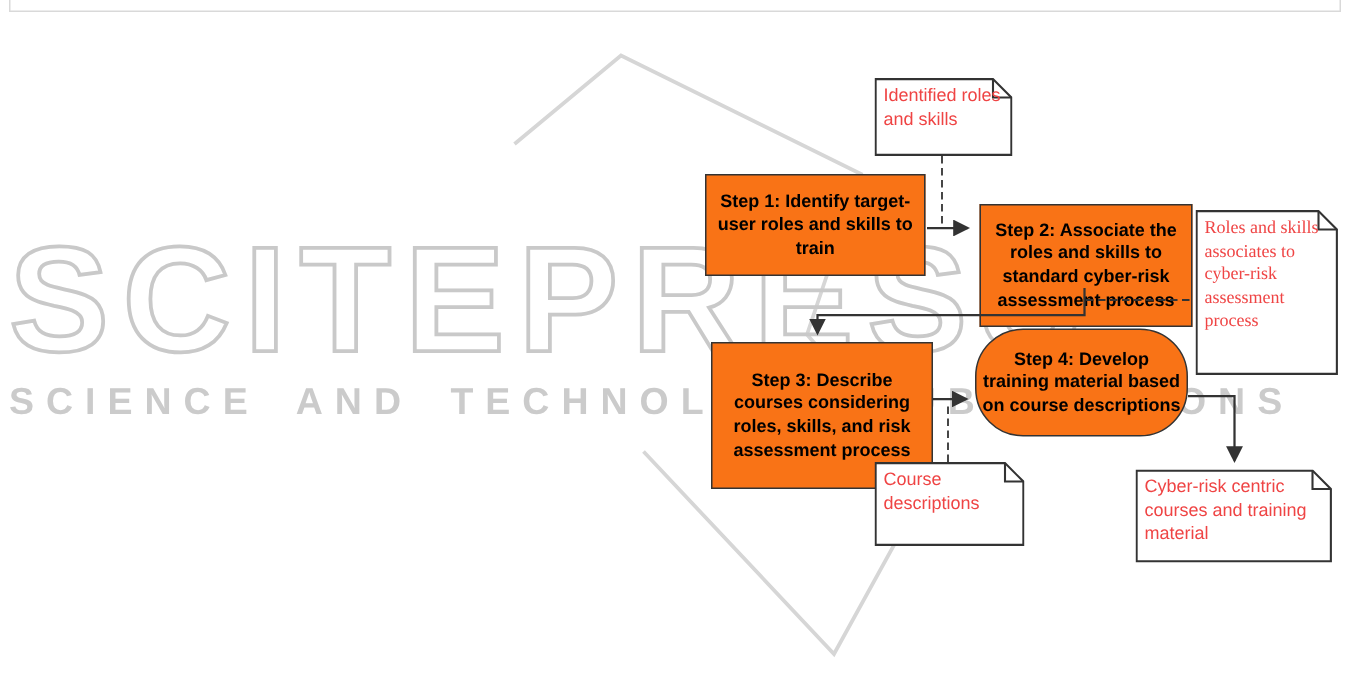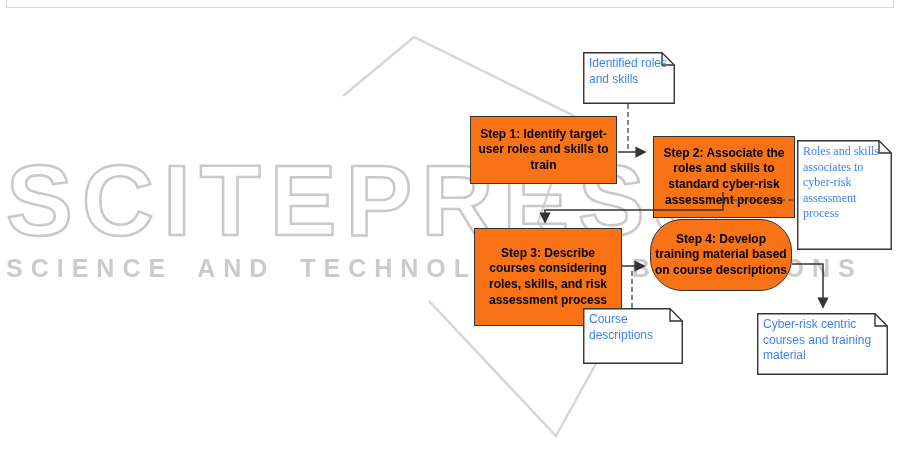--- a/index.html
+++ b/index.html
@@ -43,21 +43,21 @@
   #step2{left:653px;top:110px;width:142px;height:82px;margin-top:26px;}
   #step3{left:474px;top:228px;width:148px;height:98px;}
   #step4{left:650px;top:219px;width:142px;height:72px;border-radius:32px;}
   .doc{
     position:absolute;z-index:3;
   }
   .doc svg{position:absolute;left:0;top:0;}
   .doc .doc-text{
     position:absolute;left:0;top:0;right:0;bottom:0;
     padding:4px 6px;
-    font-size:12px;line-height:1.3;color:#3b82f6;
+    font-size:12px;line-height:1.3;color:#ef4444;
   }
   #docA{left:583px;top:52px;width:92px;height:52px;}
   #docB{left:797px;top:140px;width:95px;height:110px;font-family:Liberation Serif, serif;}
   #docC{left:583px;top:308px;width:100px;height:56px;}
   #docD{left:757px;top:313px;width:131px;height:62px;}
 </style>
 </head>
 <body>
 
 <div id="canvas">

